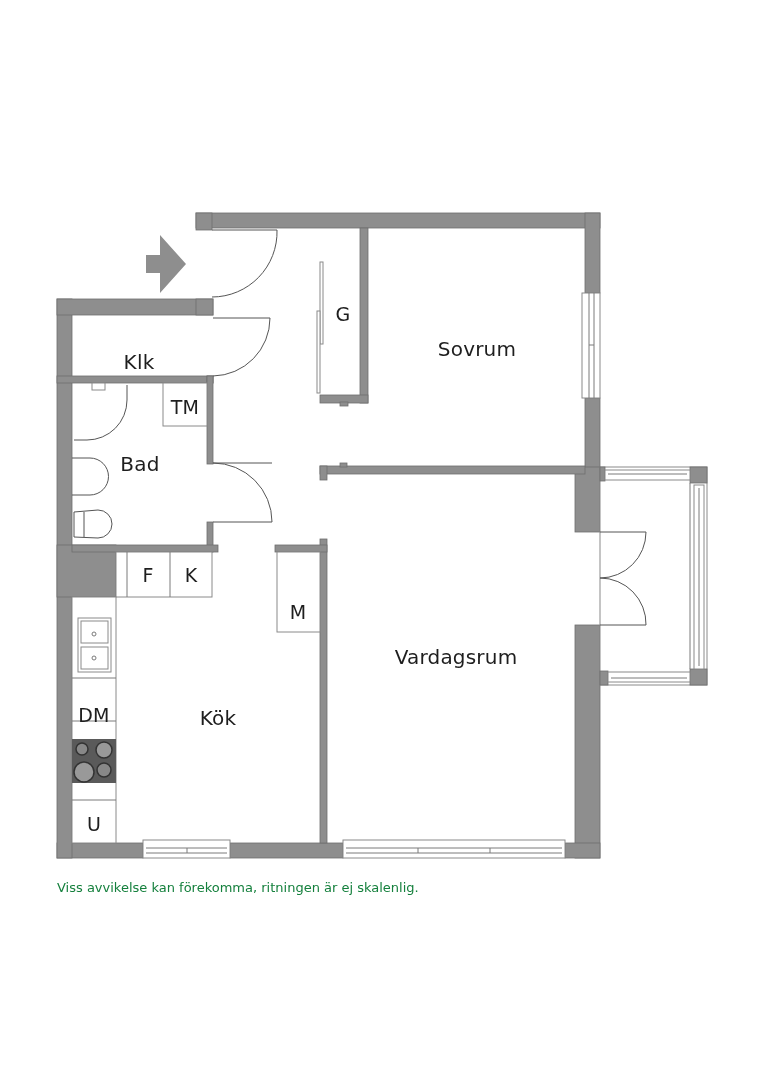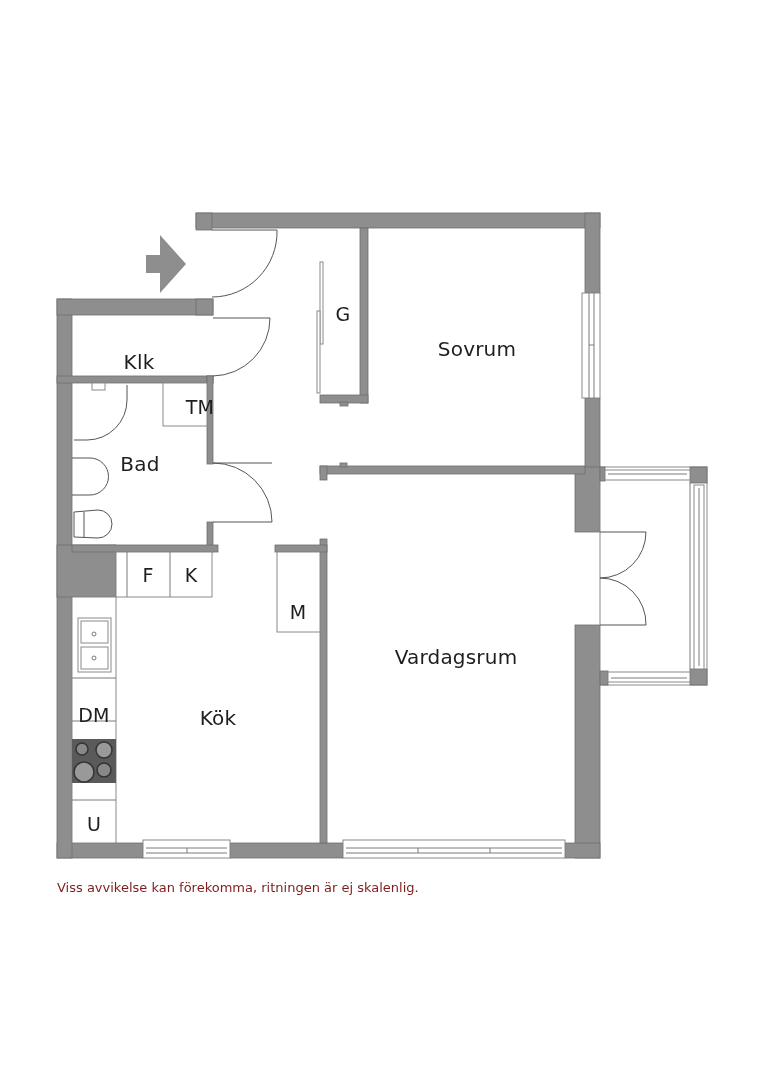--- a/index.html
+++ b/index.html
@@ -4,21 +4,21 @@
   <style>
     html, body { margin: 0; padding: 0; background: #ffffff; }
     body { width: 764px; height: 1080px; position: relative; overflow: hidden; font-family: "DejaVu Sans", sans-serif; }
     #plan { position: absolute; left: 0; top: 0; width: 764px; height: 1080px; }
     .wall { fill: #8e8e8e; stroke: #6e6e6e; stroke-width: 0.8; }
     .line { fill: none; stroke: #7a7a7a; stroke-width: 1; }
     .thin { fill: #ffffff; stroke: #8a8a8a; stroke-width: 1; }
     .door { fill: none; stroke: #555; stroke-width: 1; }
     .label { position: absolute; color: #1e1e1e; font-family: "DejaVu Sans", sans-serif; white-space: nowrap; transform: translate(-50%, -50%); font-size: 20px; letter-spacing: 0.2px; }
     .label.small { font-size: 19px; }
-    .footer { position: absolute; left: 57px; top: 880px; font-size: 13px; color: #7f1d1d; font-family: "DejaVu Sans", sans-serif; }
+    .footer { position: absolute; left: 57px; top: 880px; font-size: 13px; color: #15803d; font-family: "DejaVu Sans", sans-serif; }
   </style>
 </head>
 <body>
 
 <svg id="plan" viewBox="0 0 764 1080" xmlns="http://www.w3.org/2000/svg">
 
   <polygon points="146,255 160,255 160,235 186,264 160,293 160,273 146,273" fill="#8e8e8e"></polygon>
 
   <g>
 
@@ -172,20 +172,20 @@
   </g>
 </svg>
 
 <div class="label" style="left:139px; top:362px;">Klk</div>
 <div class="label" style="left:140px; top:464px;">Bad</div>
 <div class="label" style="left:477px; top:349px;">Sovrum</div>
 <div class="label" style="left:456px; top:657px;">Vardagsrum</div>
 <div class="label" style="left:218px; top:718px;">Kök</div>
 
 <div class="label small" style="left:343px; top:314px;">G</div>
-<div class="label small" style="left:185px; top:407px;margin-left:15px;">TM</div>
+<div class="label small" style="left:185px; top:407px;">TM</div>
 <div class="label small" style="left:148px; top:575px;">F</div>
 <div class="label small" style="left:191px; top:575px;">K</div>
 <div class="label small" style="left:298px; top:612px;">M</div>
 <div class="label small" style="left:94px; top:700px;margin-top:15px;">DM</div>
 <div class="label small" style="left:94px; top:824px;">U</div>
 
 <div class="footer">Viss avvikelse kan förekomma, ritningen är ej skalenlig.</div>
 
 </body></html>

